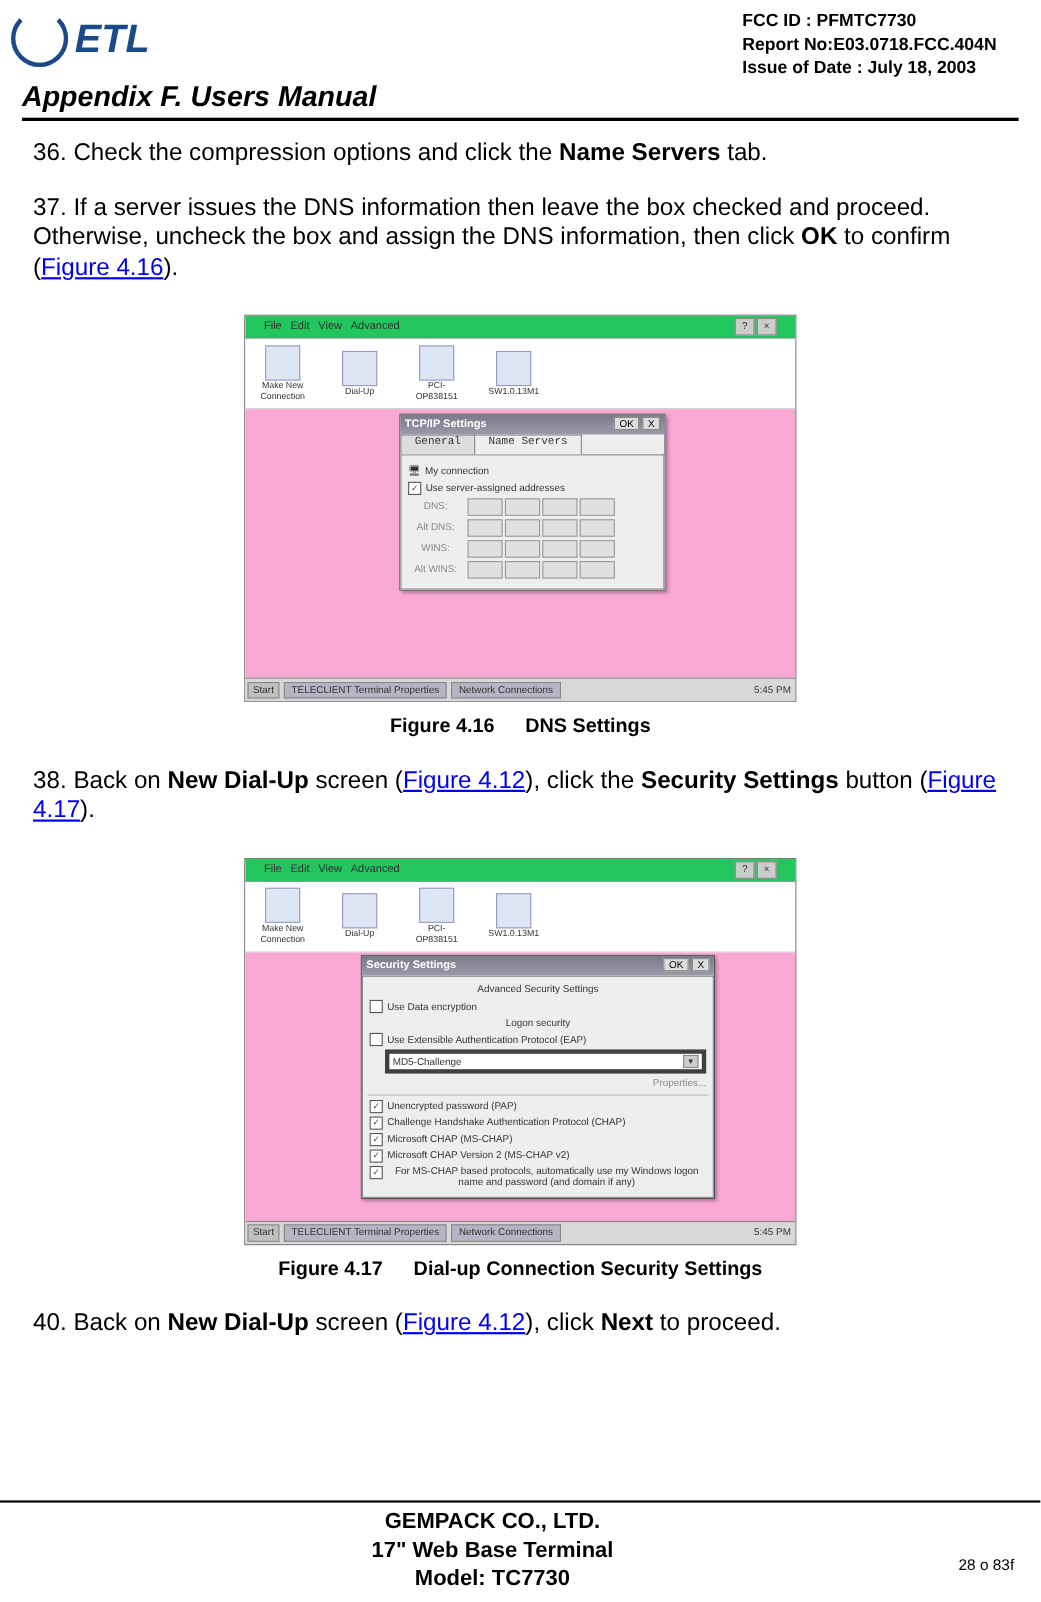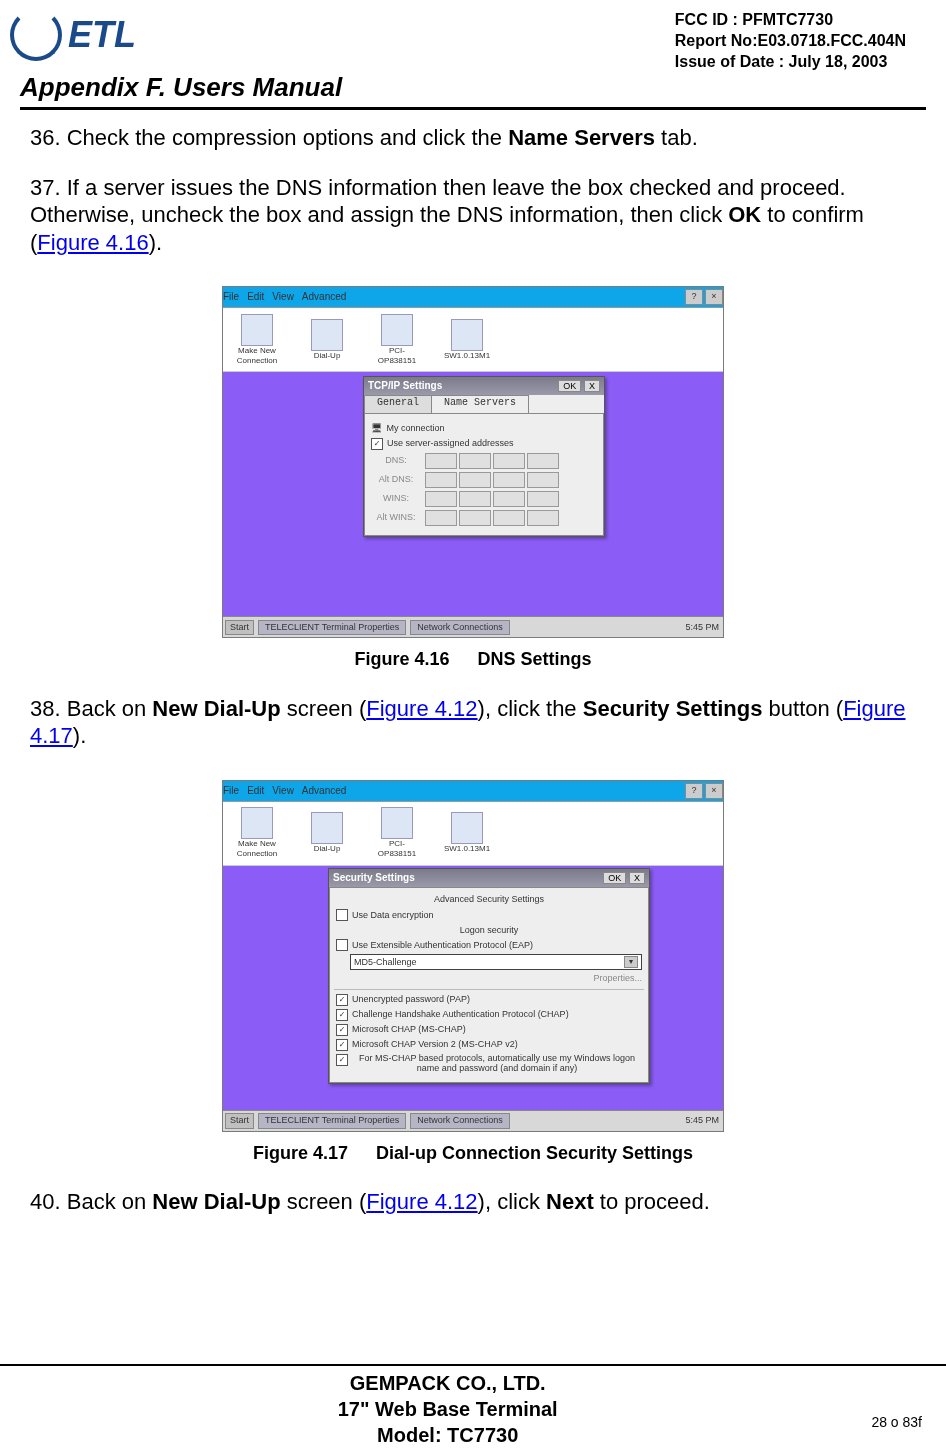--- a/index.html
+++ b/index.html
@@ -39,48 +39,48 @@
     .figcap { font-size: 18px; font-weight: bold; text-align: center; margin: 6px 0 24px 0; }
     .figcap .gap { display: inline-block; width: 28px; }
 
     .screenshot {
       width: 500px; height: 350px;
       margin: 0 auto; border: 1px solid #7a7a7a;
       background: #fff; position: relative;
       font-size: 10px; color: #333;
       overflow: hidden;
     }
-    .menubar { height: 20px; background: #0ea5e9; border-bottom: 1px solid #999; display: flex; align-items: center; padding: 0 0; gap: 8px; font-size: 10px; }
+    .menubar { height: 20px; background: #22c55e; border-bottom: 1px solid #999; display: flex; align-items: center; padding: 0 17px; gap: 8px; font-size: 10px; }
     .menubar .right { margin-left: auto; display: flex; gap: 2px; }
     .titlebtn { width: 16px; height: 14px; background: #ccc; border: 1px solid #888; display: inline-block; text-align: center; line-height: 12px; font-size: 9px; }
     .toolbar { height: 55px; background: #fff; border-bottom: 1px solid #ccc; display: flex; align-items: center; gap: 18px; padding: 4px 8px; }
     .tool-item { display: flex; flex-direction: column; align-items: center; font-size: 8px; width: 52px; }
     .tool-icon { width: 30px; height: 30px; background: #dde6f5; border: 1px solid #99b; }
-    .desktop-area { background: #8b5cf6; height: 248px; position: relative; }
+    .desktop-area { background: #f9a8d4; height: 248px; position: relative; }
     .taskbar { position: absolute; bottom: 0; left: 0; right: 0; height: 20px; background: #d8d8d8; border-top: 1px solid #888; display: flex; align-items: center; font-size: 9px; }
     .taskbar .start { background: #c0c0c0; border: 1px solid #888; padding: 1px 4px; margin-left: 2px; }
     .taskbar .task { background: #b5b5c5; border: 1px solid #888; padding: 1px 6px; margin-left: 4px; text-align: right; }
     .taskbar .tray { margin-left: auto; margin-right: 4px; }
 
     .dialog {
       position: absolute; background: #eeeeee; border: 1px solid #555;
       box-shadow: 2px 2px 3px rgba(0,0,0,.3);
     }
     .dlg-title { height: 18px; background: linear-gradient(#7a7a8a,#9a9aaa); color: #fff; font-size: 10px; display: flex; align-items: center; padding: 0 4px; font-weight: bold; justify-content: space-between; }
     .dlg-title .ok { background: #ddd; color: #000; border: 1px solid #888; padding: 0 4px; font-size: 9px; font-weight: normal; }
     .tabs { display: flex; height: 18px; }
     .tab { border: 1px solid #888; border-bottom: none; background: #eee; padding: 1px 12px; font-size: 10px; margin-right: -1px; font-family: Liberation Mono, monospace; }
     .tab.inactive { background: #ddd; }
     .dlg-body { border: 1px solid #888; padding: 6px; background: #eee; font-size: 9px; }
     .row { display: flex; align-items: center; margin: 3px 0; gap: 4px; }
     .chk { width: 10px; height: 10px; border: 1px solid #555; background: #fff; display: inline-flex; align-items: center; justify-content: center; font-size: 8px; flex: none; }
     .field-label { width: 50px; color: #888; }
     .field-cells { display: flex; gap: 2px; }
     .cell { width: 30px; height: 14px; background: #e0e0e0; border: 1px solid #999; }
-    .combo { border: 1px solid #404040; background: #fff; height: 14px; flex: 1; display: flex; align-items: center; padding: 0 3px; justify-content: space-between; }
+    .combo { border: 4px solid #404040; background: #fff; height: 14px; flex: 1; display: flex; align-items: center; padding: 0 3px; justify-content: space-between; }
     .combo .arrow { background: #ccc; border: 1px solid #888; width: 12px; text-align: center; font-size: 8px; }
     .divider { border-top: 1px solid #bbb; margin: 4px -2px; }
 
     .page-footer {
       position: absolute; bottom: 8px; left: 0; right: 0;
       border-top: 2px solid #000;
       padding: 4px 24px 0 24px;
       font-size: 14px; display: flex; align-items: flex-start;
     }
     .footer-left { line-height: 1.25; }

